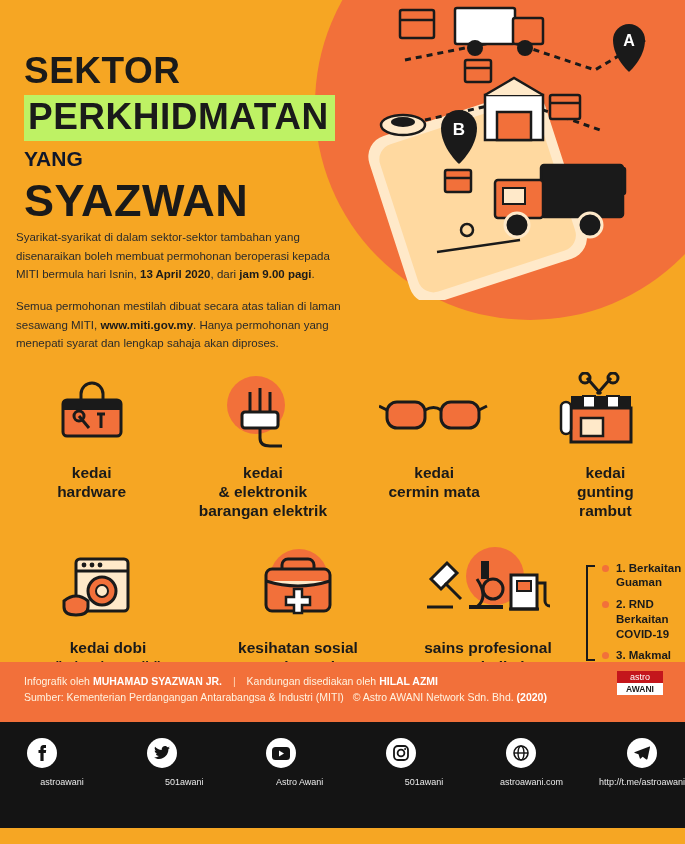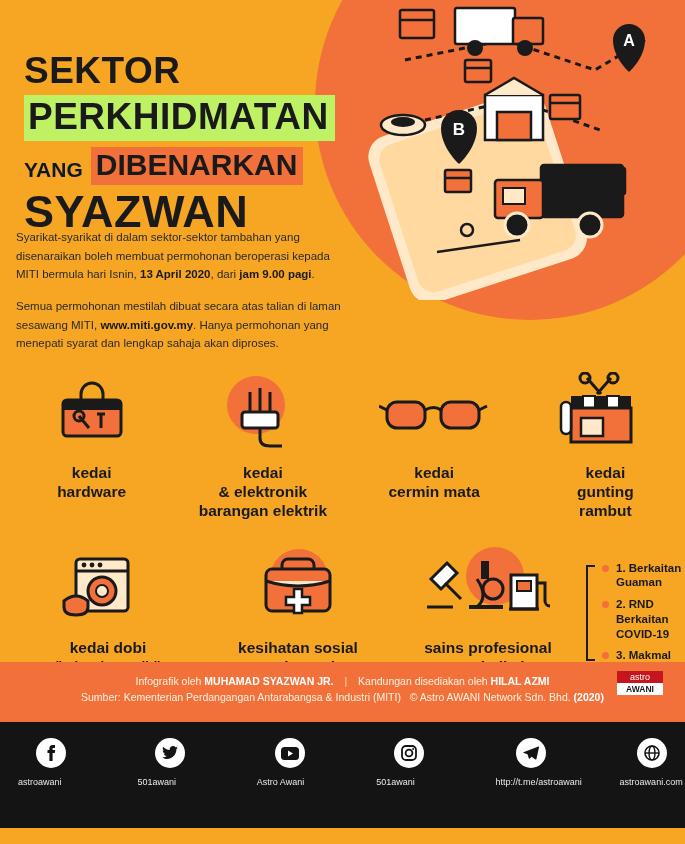--- a/index.html
+++ b/index.html
@@ -150,21 +150,20 @@
     position: absolute;
     left: 0; bottom: 122px;
     width: 685px; height: 60px;
     background: #F2703A;
     padding: 11px 24px 0 24px;
   }
   .credit-line {
     font-size: 10.5px;
     color: #FFF3E0;
     line-height: 1.55;
-    text-align: center;
   }
   .credit-line b { color: #FFFFFF; font-weight: bold; }
   .credit-sep { display: inline-block; margin: 0 8px; color: #FFD9B8; }
   .astro-badge {
     position: absolute;
     right: 22px; top: 9px;
     width: 46px;
   }
   .astro-top {
     background: #C4161C; color: #fff;
@@ -180,21 +179,21 @@
   .social {
     position: absolute;
     left: 0; bottom: 16px;
     width: 685px; height: 106px;
     background: #141414;
     padding-top: 16px;
   }
   .social-row {
     display: flex; justify-content: center; gap: 36px;
   }
-  .s-item { width: 88px; text-align: left; padding-left: 18px; }
+  .s-item { width: 88px; text-align: right; }
   .s-circle {
     width: 30px; height: 30px; border-radius: 50%;
     background: #ffffff;
     margin: 0 auto 9px auto;
     display: flex; align-items: center; justify-content: center;
   }
   .s-label { font-size: 9px; color: #E9E9E9; }
   .bottom-bar {
     position: absolute;
     left: 0; bottom: 0;
@@ -274,21 +273,20 @@
         <circle cx="122" cy="230" r="6" fill="none" stroke="#1A1A1A" stroke-width="2.5"></circle>
         <path d="M92 252 L175 240" stroke="#1A1A1A" stroke-width="2.5"></path>
       </svg>
     </div>
 
     <div class="title-block">
       <span class="t-line t1">SEKTOR</span>
       <span class="t2">PERKHIDMATAN</span>
       <div class="t3-row">
         <span class="t3a">YANG</span>
-        <span class="t3b">DIBENARKAN</span>
       </div>
       <span class="t-line t4">SYAZWAN</span>
     </div>
 
     <div class="body-copy">
       <p><span>Syarikat-syarikat di dalam sektor-sektor tambahan yang disenaraikan boleh membuat permohonan beroperasi kepada MITI bermula hari Isnin, </span><b>13 April 2020</b><span>, dari </span><b>jam 9.00 pagi</b><span>.</span></p>
       <p><span>Semua permohonan mestilah dibuat secara atas talian di laman sesawang MITI, </span><b>www.miti.gov.my</b><span>. Hanya permohonan yang menepati syarat dan lengkap sahaja akan diproses.</span></p>
     </div>
   </div>
 
@@ -499,35 +497,35 @@
               <rect x="1" y="1" width="14" height="14" rx="4" fill="none" stroke="#141414" stroke-width="1.8"></rect>
               <circle cx="8" cy="8" r="3.4" fill="none" stroke="#141414" stroke-width="1.8"></circle>
               <circle cx="12.1" cy="3.9" r="1" fill="#141414"></circle>
             </svg>
         </div>
         <div class="s-label">501awani</div>
       </div>
 
       <div class="s-item">
         <div class="s-circle">
-          <svg width="16" height="14" viewBox="0 0 16 14">
-              <path d="M15.5.6 1 6.1c-.8.3-.8.8-.1 1l3.6 1.1 1.4 4.2c.2.5.4.5.8.2l2-1.9 3.6 2.7c.6.3 1 .2 1.2-.6L16 1.3c.2-.8-.2-1.1-.5-.7z" fill="#141414"></path>
-            </svg>
-        </div>
-        <div class="s-label">http://t.me/astroawani</div>
-      </div>
-
-      <div class="s-item">
-        <div class="s-circle">
           <svg width="16" height="16" viewBox="0 0 16 16">
               <circle cx="8" cy="8" r="7" fill="none" stroke="#141414" stroke-width="1.6"></circle>
               <ellipse cx="8" cy="8" rx="3" ry="7" fill="none" stroke="#141414" stroke-width="1.4"></ellipse>
               <line x1="1" y1="8" x2="15" y2="8" stroke="#141414" stroke-width="1.4"></line>
             </svg>
         </div>
         <div class="s-label">astroawani.com</div>
       </div>
 
+      <div class="s-item">
+        <div class="s-circle">
+          <svg width="16" height="14" viewBox="0 0 16 14">
+              <path d="M15.5.6 1 6.1c-.8.3-.8.8-.1 1l3.6 1.1 1.4 4.2c.2.5.4.5.8.2l2-1.9 3.6 2.7c.6.3 1 .2 1.2-.6L16 1.3c.2-.8-.2-1.1-.5-.7z" fill="#141414"></path>
+            </svg>
+        </div>
+        <div class="s-label">http://t.me/astroawani</div>
+      </div>
+
     </div>
   </div>
 
   <div class="bottom-bar"></div>
 </div>
 
 </body></html>

